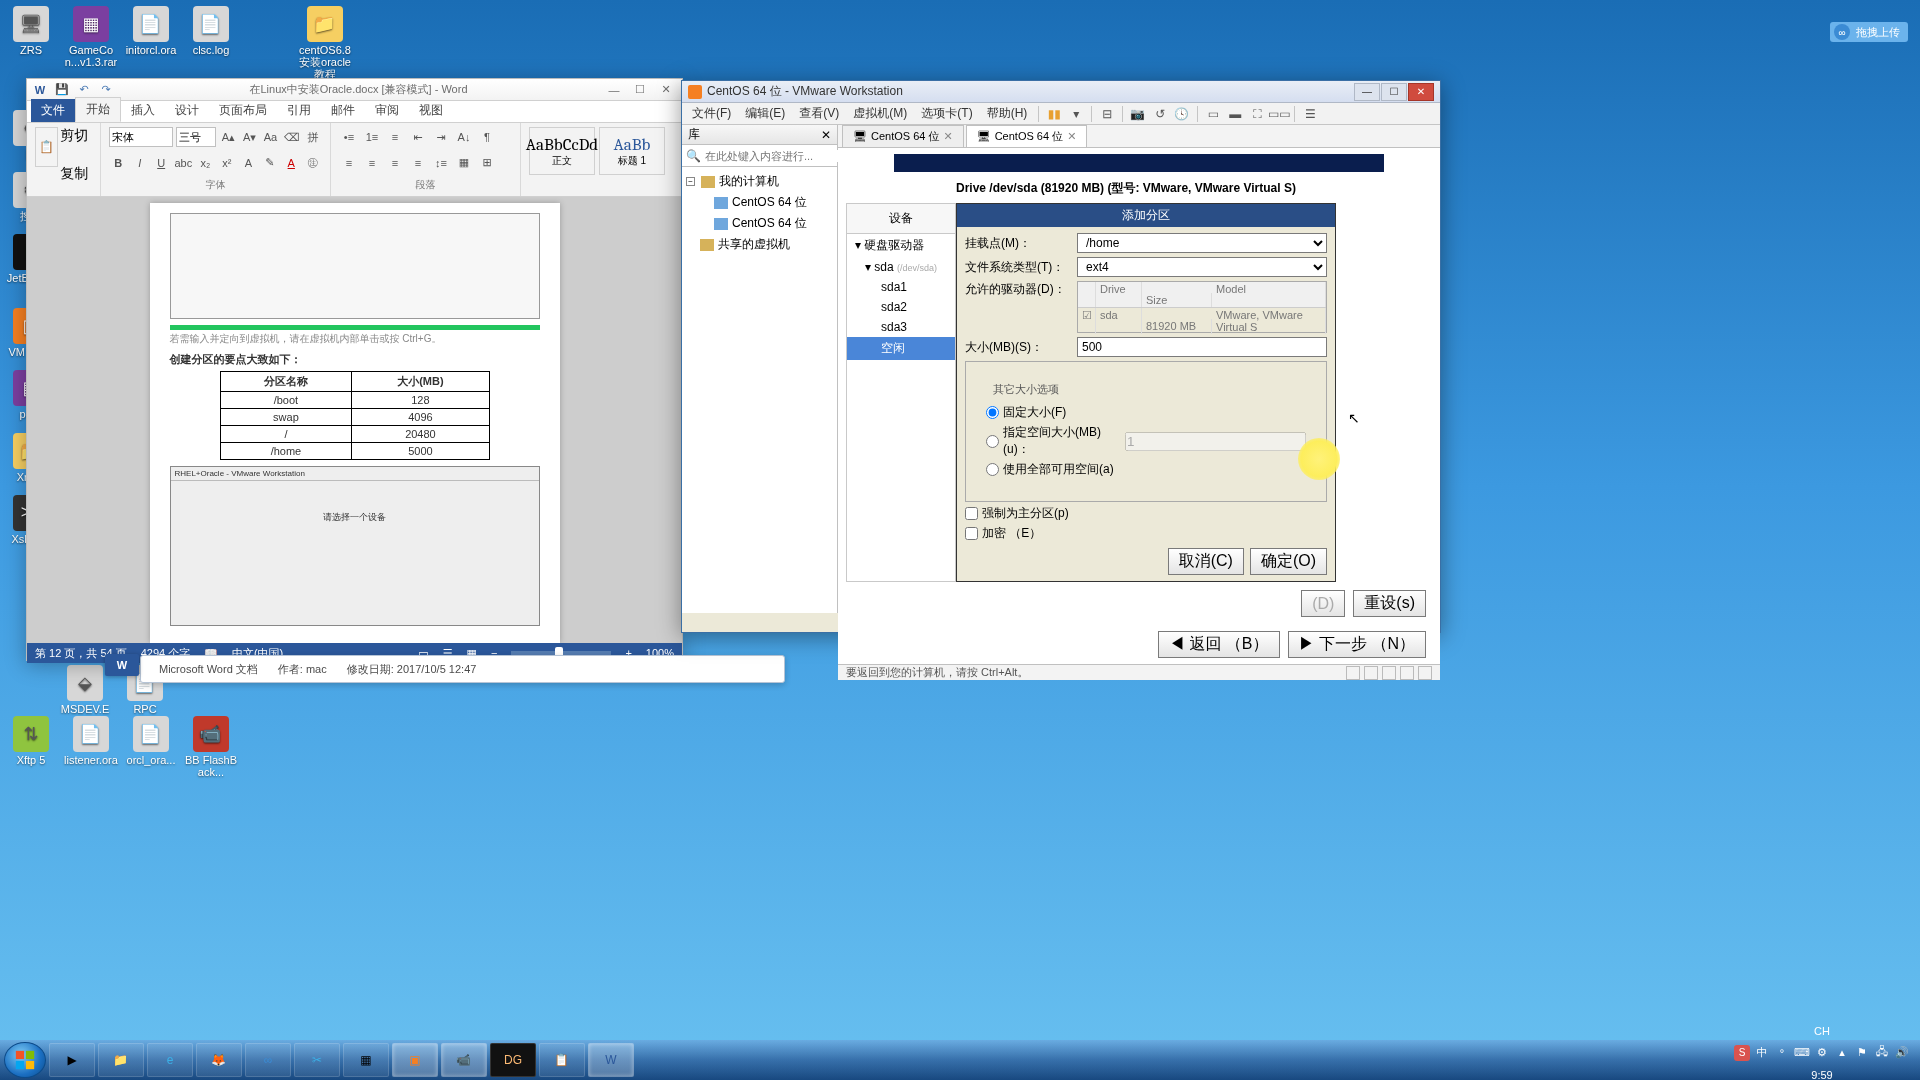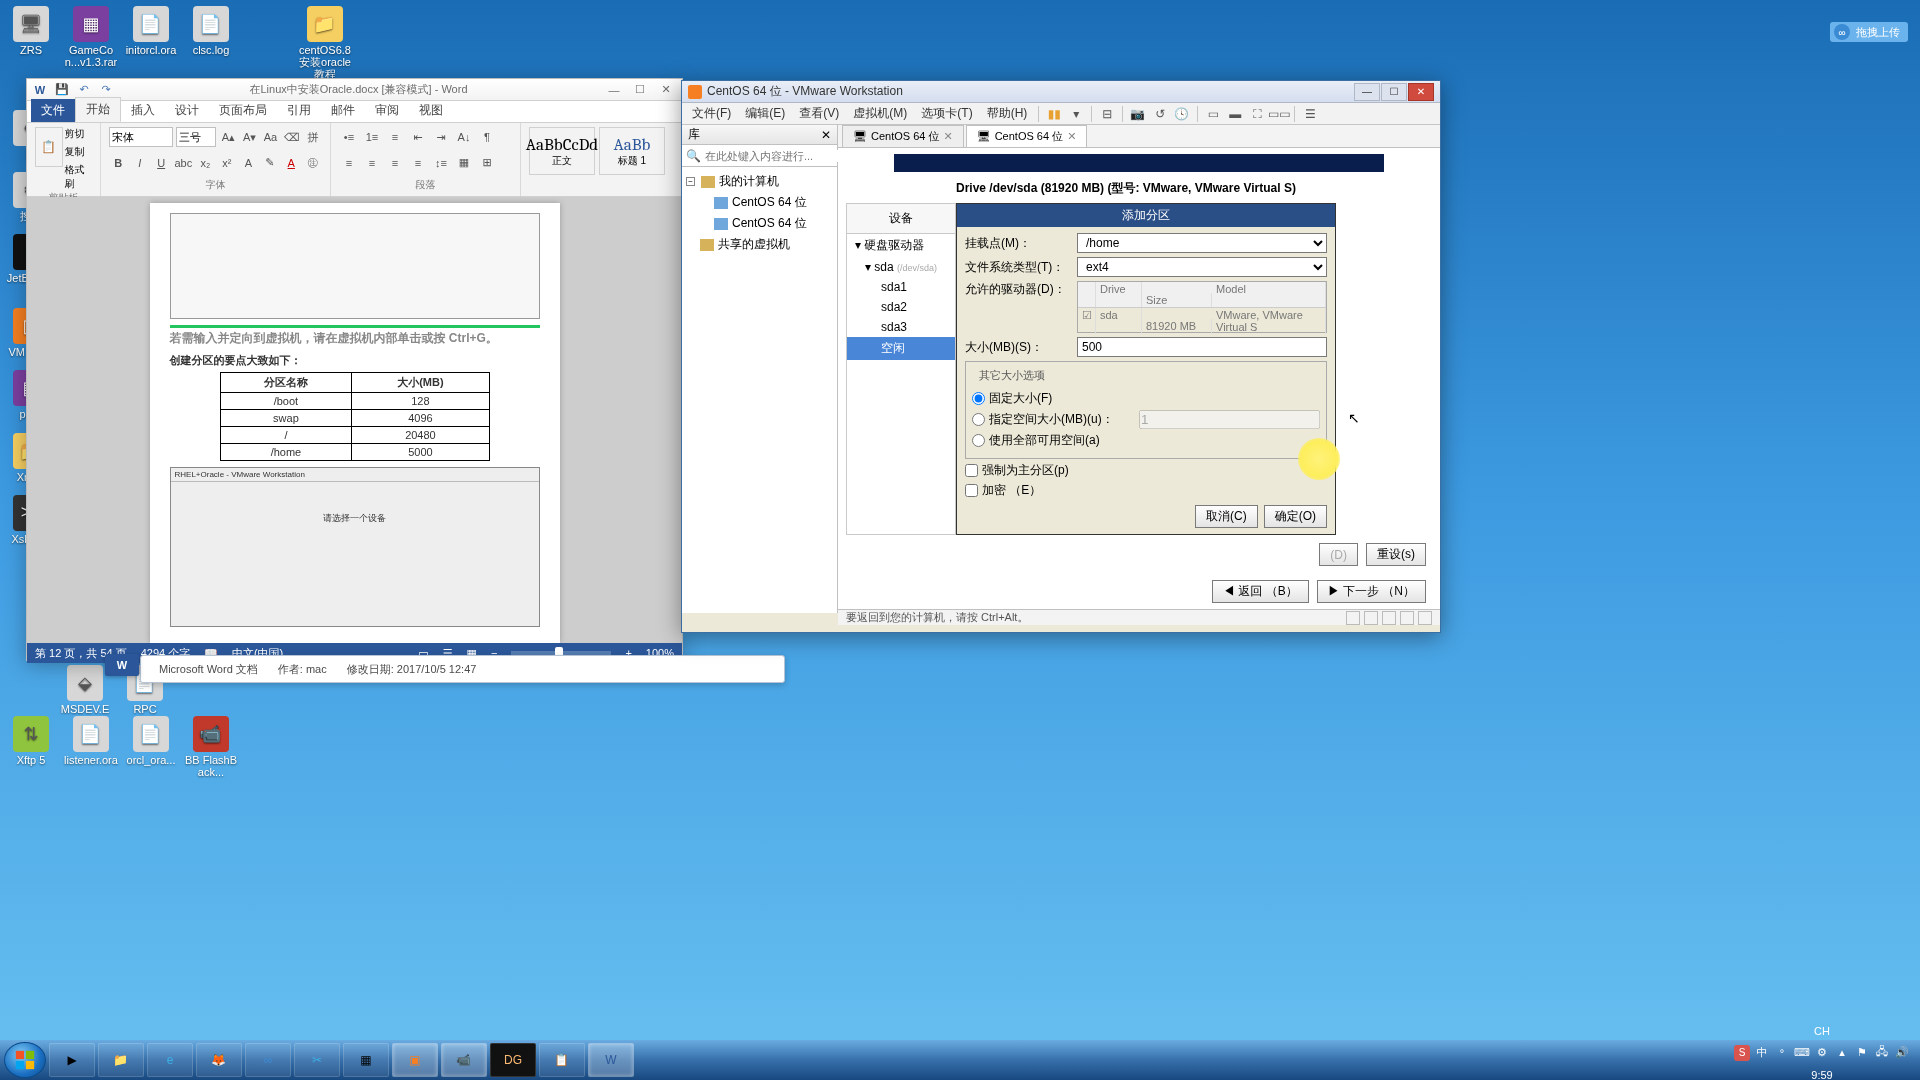--- a/index.html
+++ b/index.html
@@ -31,21 +31,21 @@
 .ribbon-row { display:flex; gap:3px; align-items:center;}
 .ribbon-btn { width:20px; height:20px; display:flex;align-items:center;justify-content:center; font-size:11px; color:#555; border:1px solid transparent;}
 .font-sel{width:64px;height:20px;border:1px solid #c0c0c0;font-size:11px;padding:0 2px;}
 .size-sel{width:40px;height:20px;border:1px solid #c0c0c0;font-size:11px;padding:0 2px;}
 .styles-preview{display:flex;gap:4px;align-items:center;}
 .style-box{width:66px;height:48px;border:1px solid #d0d0d0;display:flex;flex-direction:column;align-items:center;justify-content:center;font-size:10px;}
 .style-box .big{font-size:17px;font-family:Cambria,serif;}
 .word-doc-area { position: relative; height: 446px; background: #cdcdcd; overflow: hidden; display:flex; justify-content:center; padding-top:6px;}
 .word-page { width: 410px; background: #fff; box-shadow: 0 0 6px rgba(0,0,0,.25); padding: 10px 20px; font-size: 11px; color:#333; position:relative;}
 .word-page .mini-preview{height:106px;border:1px solid #999;margin-bottom:6px;background:#f7f7f7;position:relative;}
-.tiny-text{font-size:12px;color:#888;border-top:3px solid #22c55e;padding:2px 0;font-weight:bold;}
+.tiny-text{font-size:10px;color:#888;border-top:5px solid #22c55e;padding:2px 0;}
 .word-page h4{font-size:11px;margin:4px 0 2px;}
 .part-table{border-collapse:collapse;width:270px;margin:4px auto;}
 .part-table td,.part-table th{border:1px solid #000;padding:2px 8px;text-align:center;font-size:11px;}
 .embed-vm{height:160px;border:1px solid #888;margin-top:6px;background:#eee;position:relative;}
 .word-statusbar { height: 20px; background: #2b579a; color: #fff; display: flex; align-items: center; padding: 0 8px; font-size: 11px; gap: 14px;}
 .word-statusbar .spacer{flex:1;}
 .zoom-slider{width:100px;height:4px;background:#557cb0;position:relative;}
 .zoom-slider::after{content:"";position:absolute;left:44%;top:-4px;width:8px;height:12px;background:#fff;border-radius:2px;}
 
 
@@ -95,25 +95,25 @@
 .dlg-row .lbl{width:108px;text-align:left;}
 .dlg-row select,.dlg-row input[type=text]{flex:1;height:20px;border:1px solid #7a7a7a;background:#fff;padding:0 4px;font-size:12px;}
 .drv-table{border:1px solid #aaa;height:52px;display:flex;flex-direction:column;flex:1;}
 .drv-table .hdr{display:flex;background:#f0f0f0;border-bottom:1px solid #ccc;font-size:11px;color:#777;}
 .drv-table .row{display:flex;font-size:11px;color:#777;}
 .drv-table .cell{padding:1px 4px;border-right:1px solid #ddd;}
 .drv-table .c0{width:18px;text-align:center;}
 .drv-table .c1{width:46px;}
 .drv-table .c2{width:70px;margin-top:11px;}
 .drv-table .c3{flex:1;}
-.fieldset{border:1px solid #aaa;padding:6px;margin-top:2px;}
+.fieldset{border:1px solid #aaa;padding:20px;margin-top:2px;}
 .fieldset .leg{font-size:11px;color:#555;margin:-12px 0 4px 4px;background:#ece9d8;display:inline-block;padding:0 3px;}
 .radio-row,.chk-row{display:flex;align-items:center;gap:4px;margin:3px 0;}
 .dlg-btns{display:flex;justify-content:flex-end;gap:6px;margin-top:6px;}
-.dlg-btns button,.nav-btn{padding:2px 10px;border:1px solid #7a7a7a;background:linear-gradient(#fff,#e4e4e4);font-size:12px;cursor:pointer;}
+.dlg-btns button,.nav-btn{padding:2px 10px;border:1px solid #7a7a7a;background:linear-gradient(#fff,#e4e4e4);font-size:16px;cursor:pointer;}
 .wiz-nav{display:flex;justify-content:flex-end;gap:8px;margin-top:8px;padding-right:6px;}
 .vm-status{height:20px;border-top:1px solid #c0c0c0;background:#f3f3f3;display:flex;align-items:center;padding:0 8px;font-size:11px;color:#555;justify-content:space-between;}
 .vm-status .ricons{display:flex;gap:4px;}
 .vm-status .ricons span{width:14px;height:14px;border:1px solid #bbb;}
 
 
 .yellow-hl{position:absolute;width:42px;height:42px;border-radius:50%;background:radial-gradient(circle,#fff27a 0%, #fdee5c 60%, rgba(253,238,92,0) 100%);pointer-events:none;}
 .cursor-arrow{position:absolute;font-size:14px;color:#000;pointer-events:none;}
 
 
@@ -249,21 +249,21 @@
     <div class="rtab">页面布局</div>
     <div class="rtab">引用</div>
     <div class="rtab">邮件</div>
     <div class="rtab">审阅</div>
     <div class="rtab">视图</div>
   </div>
   <div class="word-ribbon">
     <div class="ribbon-group" style="width:74px">
       <div style="display:flex;gap:2px;">
         <div style="width:30px;height:40px;border:1px solid #d0d0d0;display:flex;align-items:center;justify-content:center">📋</div>
-        <div style="display:flex;flex-direction:column;font-size:10px;gap:4px">
+        <div style="display:flex;flex-direction:column;font-size:14px;gap:20px">
           <span>剪切</span>
           <span>复制</span>
           <span>格式刷</span>
         </div>
       </div>
       <div class="grp-name">剪贴板</div>
     </div>
     <div class="ribbon-group" style="width:230px">
       <div class="ribbon-row">
         <input class="font-sel" value="宋体" style="">

